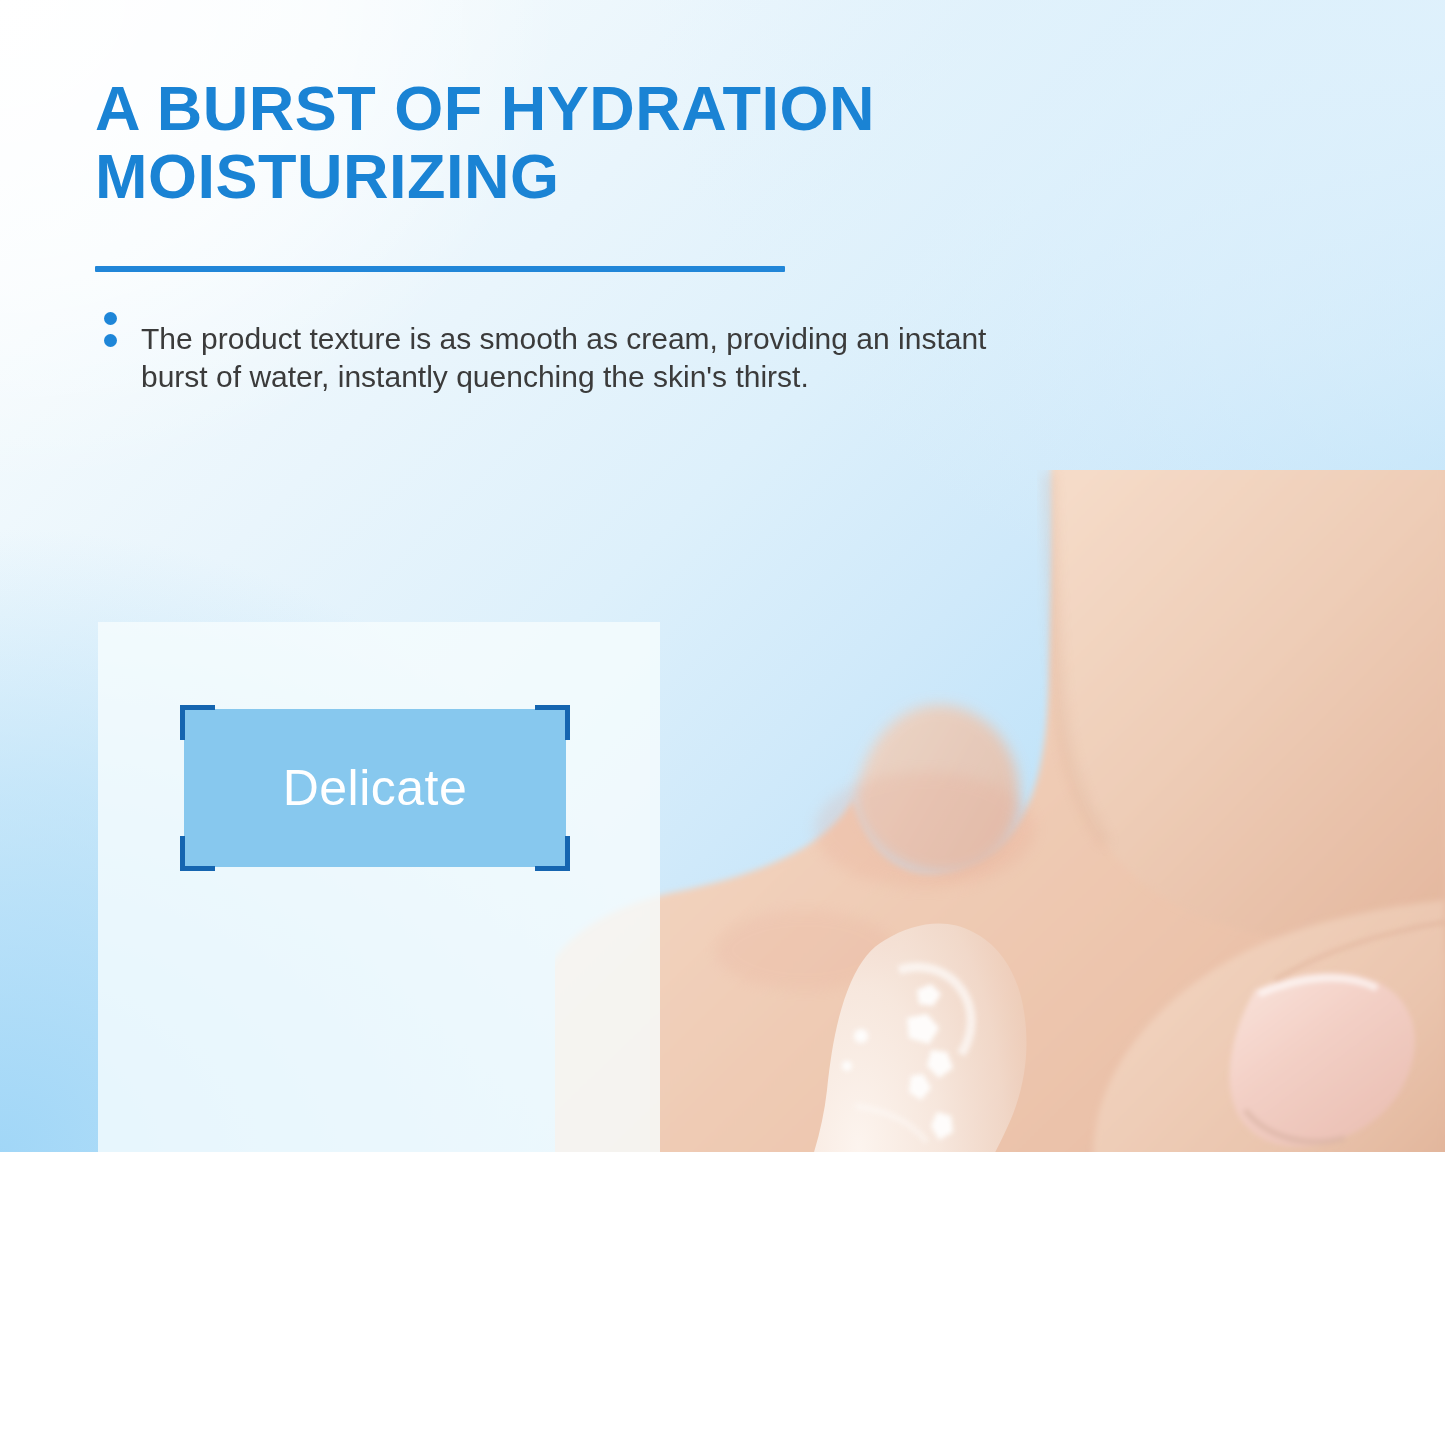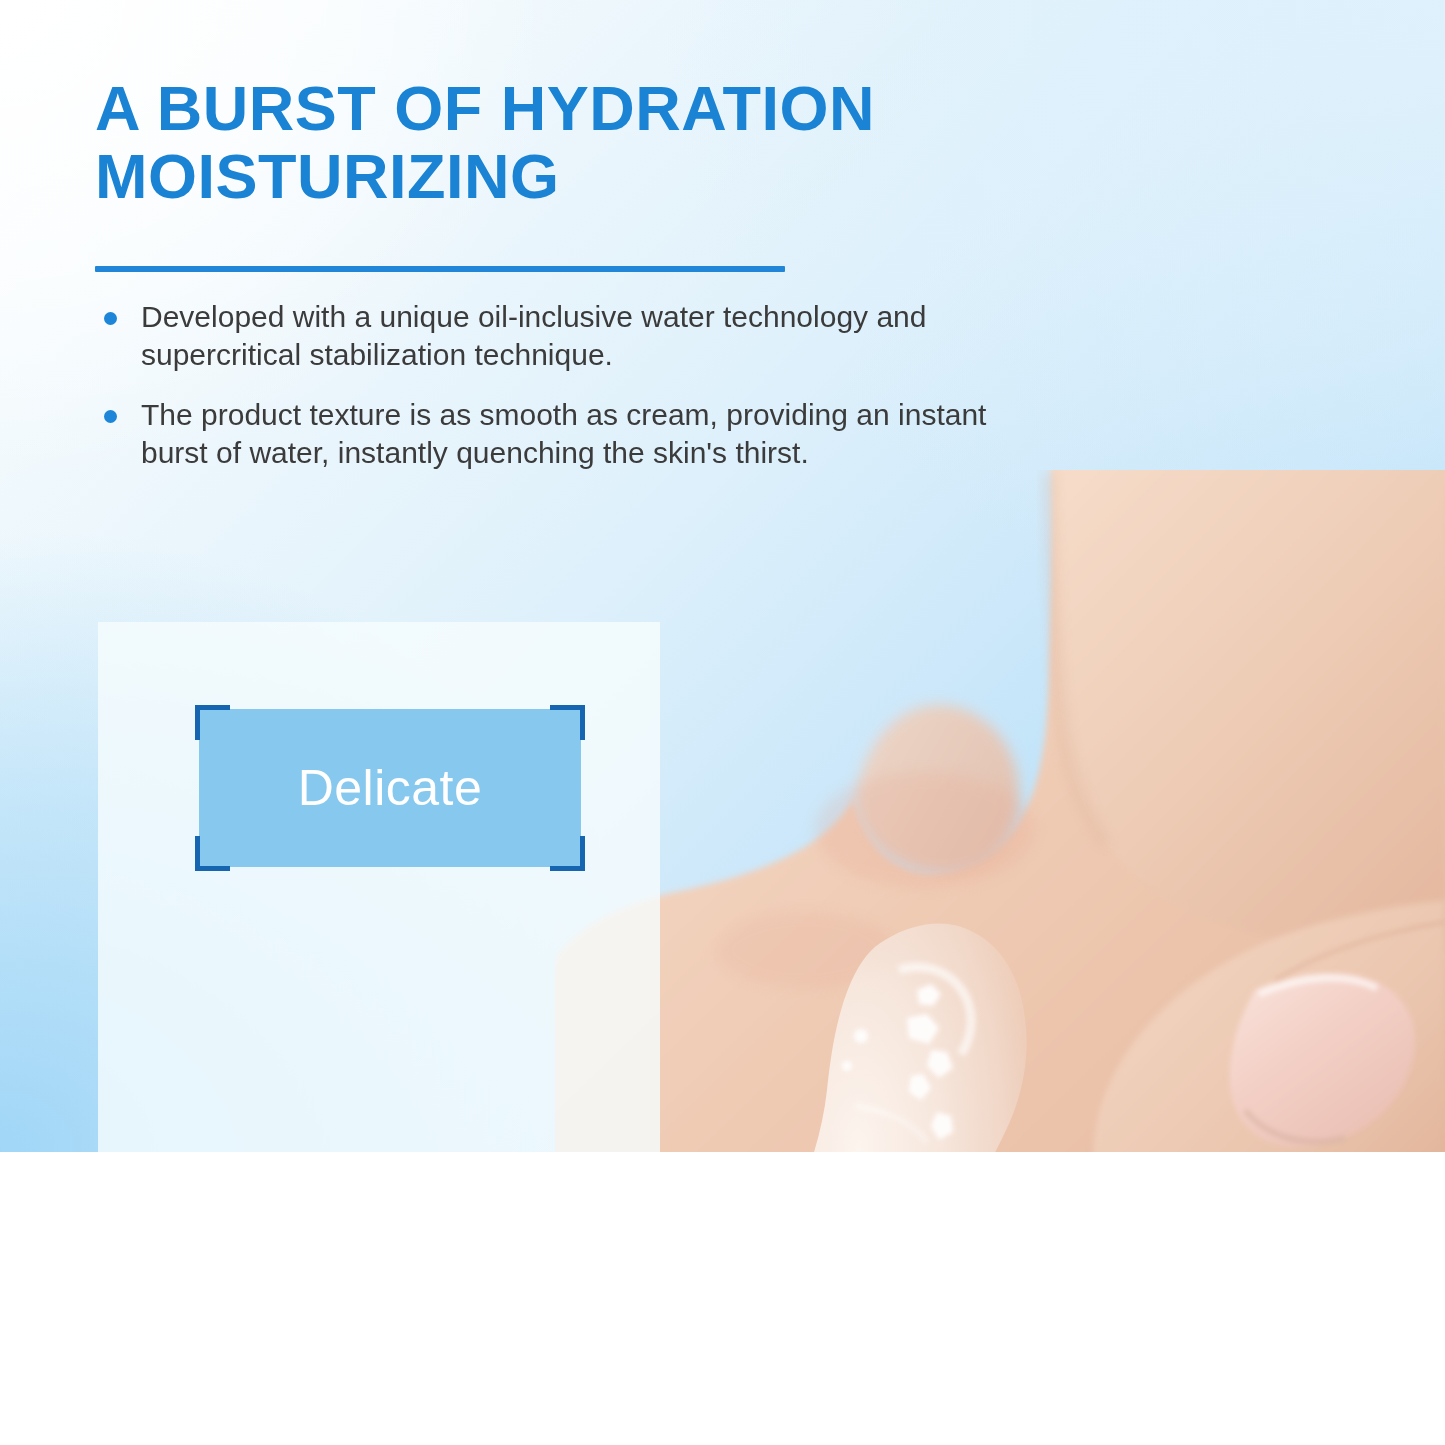--- a/index.html
+++ b/index.html
@@ -115,21 +115,21 @@
     left: 98px;
     top: 622px;
     width: 562px;
     height: 823px;
     background: rgba(246,252,254,0.80);
   }
 
   
   .feature {
     position: absolute;
-    left: 199px;
+    left: 184px;
     width: 382px;
     height: 158px;
     border-radius: 7px;
   }
   .feature-fill {
     position: absolute;
     left: 0;
     top: 0;
     width: 100%;
     height: 100%;
@@ -338,21 +338,20 @@
     </svg>
   </div>
 
   <div class="heading">A BURST OF HYDRATION
 MOISTURIZING</div>
   <div class="divider"></div>
 
   <div class="bullets">
     <div class="bullet-row">
       <span class="bullet-dot"></span>
-      <span>Developed with a unique oil-inclusive water technology and supercritical stabilization technique.</span>
     </div>
     <div class="bullet-row">
       <span class="bullet-dot"></span>
       <span>The product texture is as smooth as cream, providing an instant burst of water, instantly quenching the skin's thirst.</span>
     </div>
   </div>
 
   <div class="panel"></div>
 
   <div class="feature" style="top:709px;">

